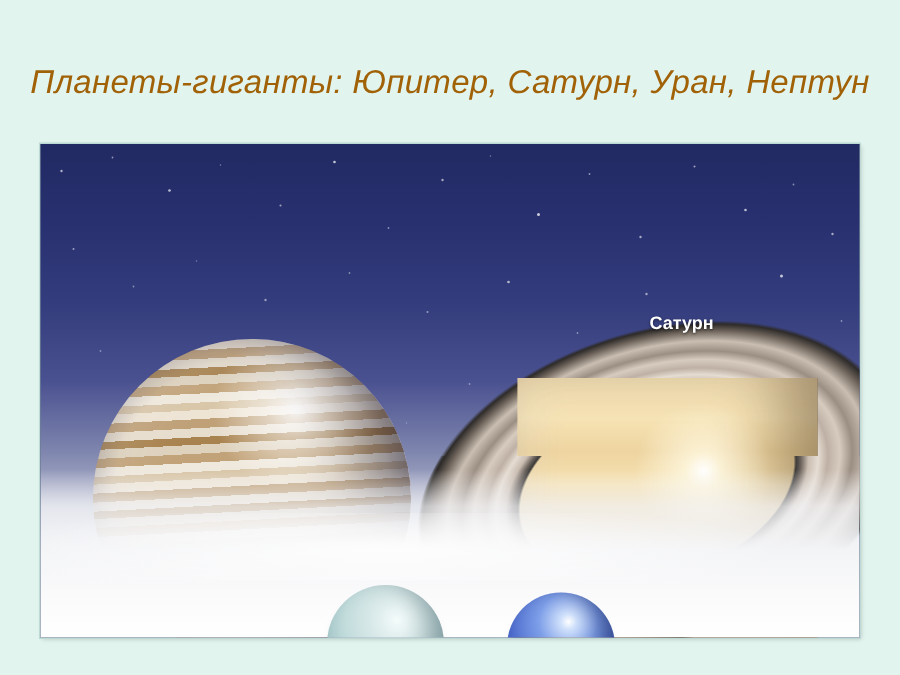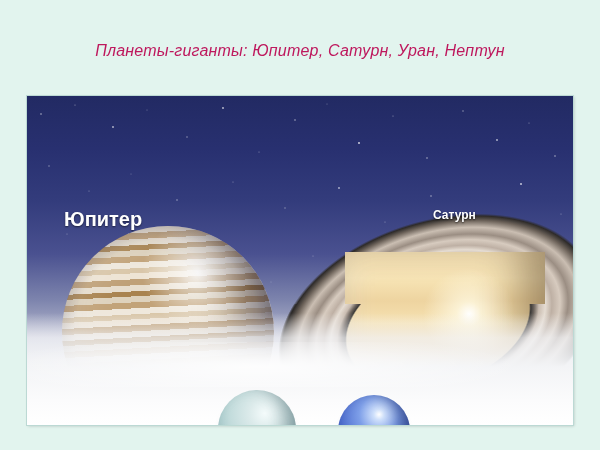--- a/index.html
+++ b/index.html
@@ -16,24 +16,24 @@
     position: relative;
   }
 
   
   .slide-title {
     position: absolute;
     left: 0;
     top: 42px;
     width: 600px;
     text-align: center;
-    font-size: 16px;
+    font-size: 22px;
     font-style: italic;
     font-weight: 500;
-    color: #be185d;
+    color: #a16207;
     letter-spacing: 0.2px;
     white-space: nowrap;
   }
 
   
   .image-panel {
     position: absolute;
     left: 27px;
     top: 96px;
     width: 546px;
@@ -292,17 +292,16 @@
     <div class="ring-front-clip">
       <div class="ring"></div>
     </div>
   </div>
 
   <div class="ground"></div>
 
   <div class="planet uranus"></div>
   <div class="planet neptune"></div>
 
-  <div class="label label-light lbl-jupiter">Юпитер</div>
 
   <div class="label label-light lbl-saturn">Сатурн</div>
 
 </div>
 
 </body></html>

